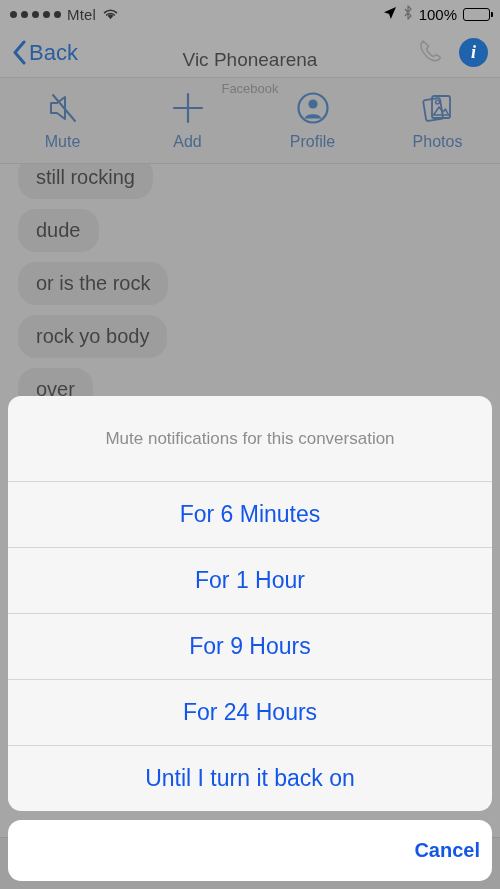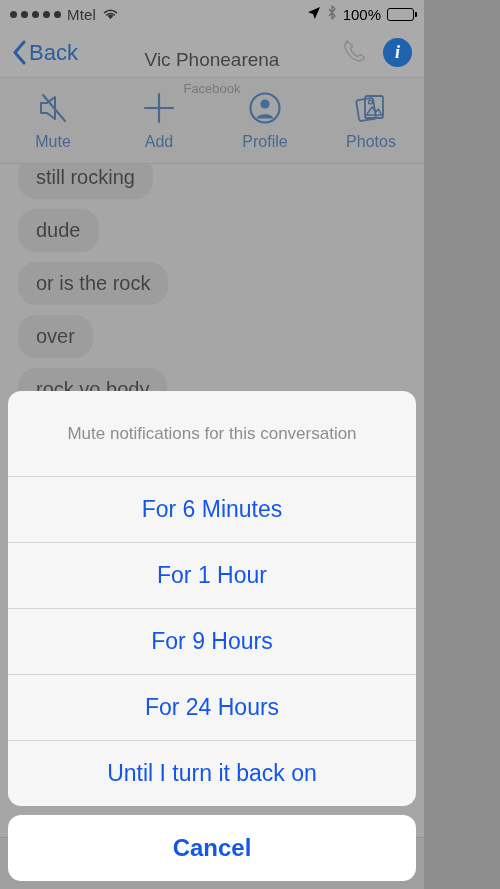--- a/index.html
+++ b/index.html
@@ -7,21 +7,21 @@
   html, body {
     width: 500px;
     height: 889px;
     overflow: hidden;
     font-family: "Liberation Sans", sans-serif;
     background: #8e8e8e;
   }
 
   #screen {
     position: relative;
-    width: 424px;
+    width: 500px;
     height: 889px;
     overflow: hidden;
     background: #8e8e8e;
   }
 
   
   #app {
     position: absolute;
     inset: 0;
     background: #c9c9c9;
@@ -186,22 +186,22 @@
     border-bottom: 1px solid #d5d5d5;
   }
   .sheet-option:last-child { border-bottom: none; }
   .sheet-cancel-group {
     background: #ffffff;
     border-radius: 13px;
     margin-top: 9px;
     overflow: hidden;
   }
   .sheet-cancel {
-    text-align: center;
-    font-size: 24px;
+    text-align: right;
+    font-size: 20px;
     font-weight: bold;
     color: #1457e8;
     padding: 19px 12px;
   }
 </style>
 </head>
 <body>
 
 <div id="screen">
 
@@ -320,24 +320,24 @@
       <div class="bubble-row clipped">
         <div class="bubble">still rocking</div>
       </div>
       <div class="bubble-row">
         <div class="bubble">dude</div>
       </div>
       <div class="bubble-row">
         <div class="bubble">or is the rock</div>
       </div>
       <div class="bubble-row">
+        <div class="bubble">rock yo body</div>
+      </div>
+      <div class="bubble-row">
         <div class="bubble">over</div>
-      </div>
-      <div class="bubble-row">
-        <div class="bubble">rock yo body</div>
       </div>
       <div class="bubble-row">
         <div class="bubble">rock it</div>
       </div>
     </div>
 
     <div id="input-bar">
       <input id="message-input" type="text" placeholder="Type a message..." style="">
       <span id="send-button">
         <svg width="16" height="20" viewBox="0 0 16 20">

